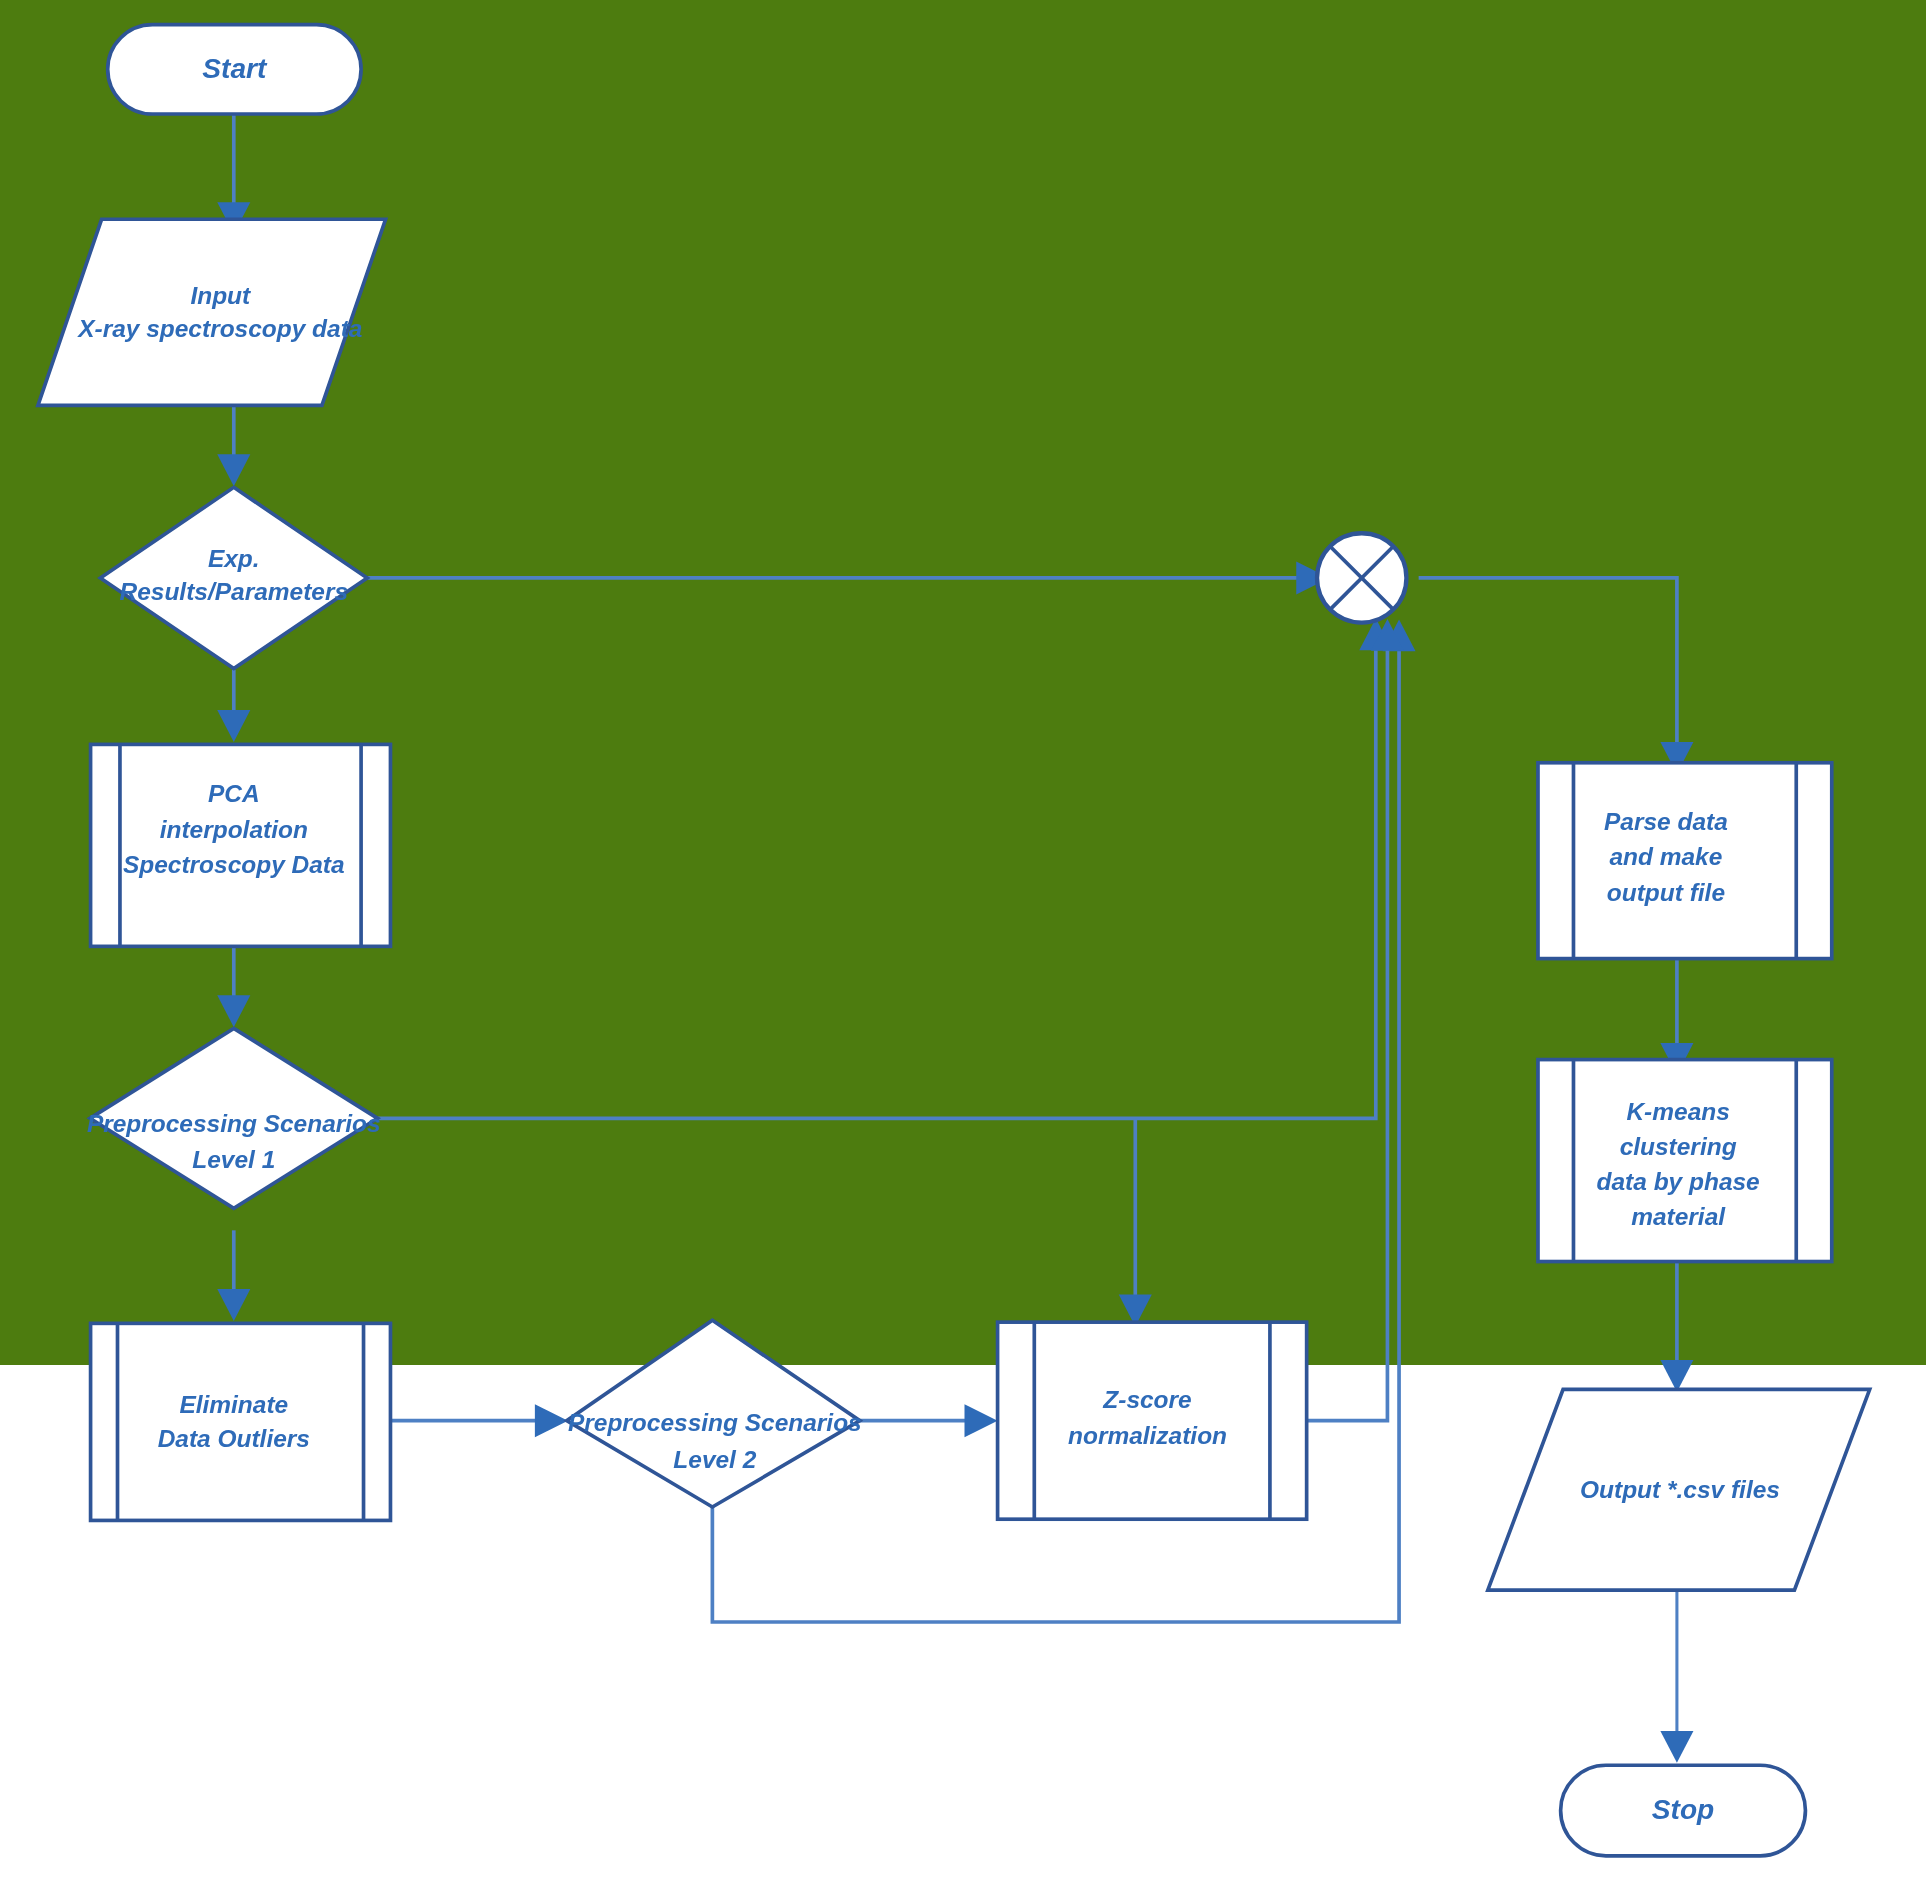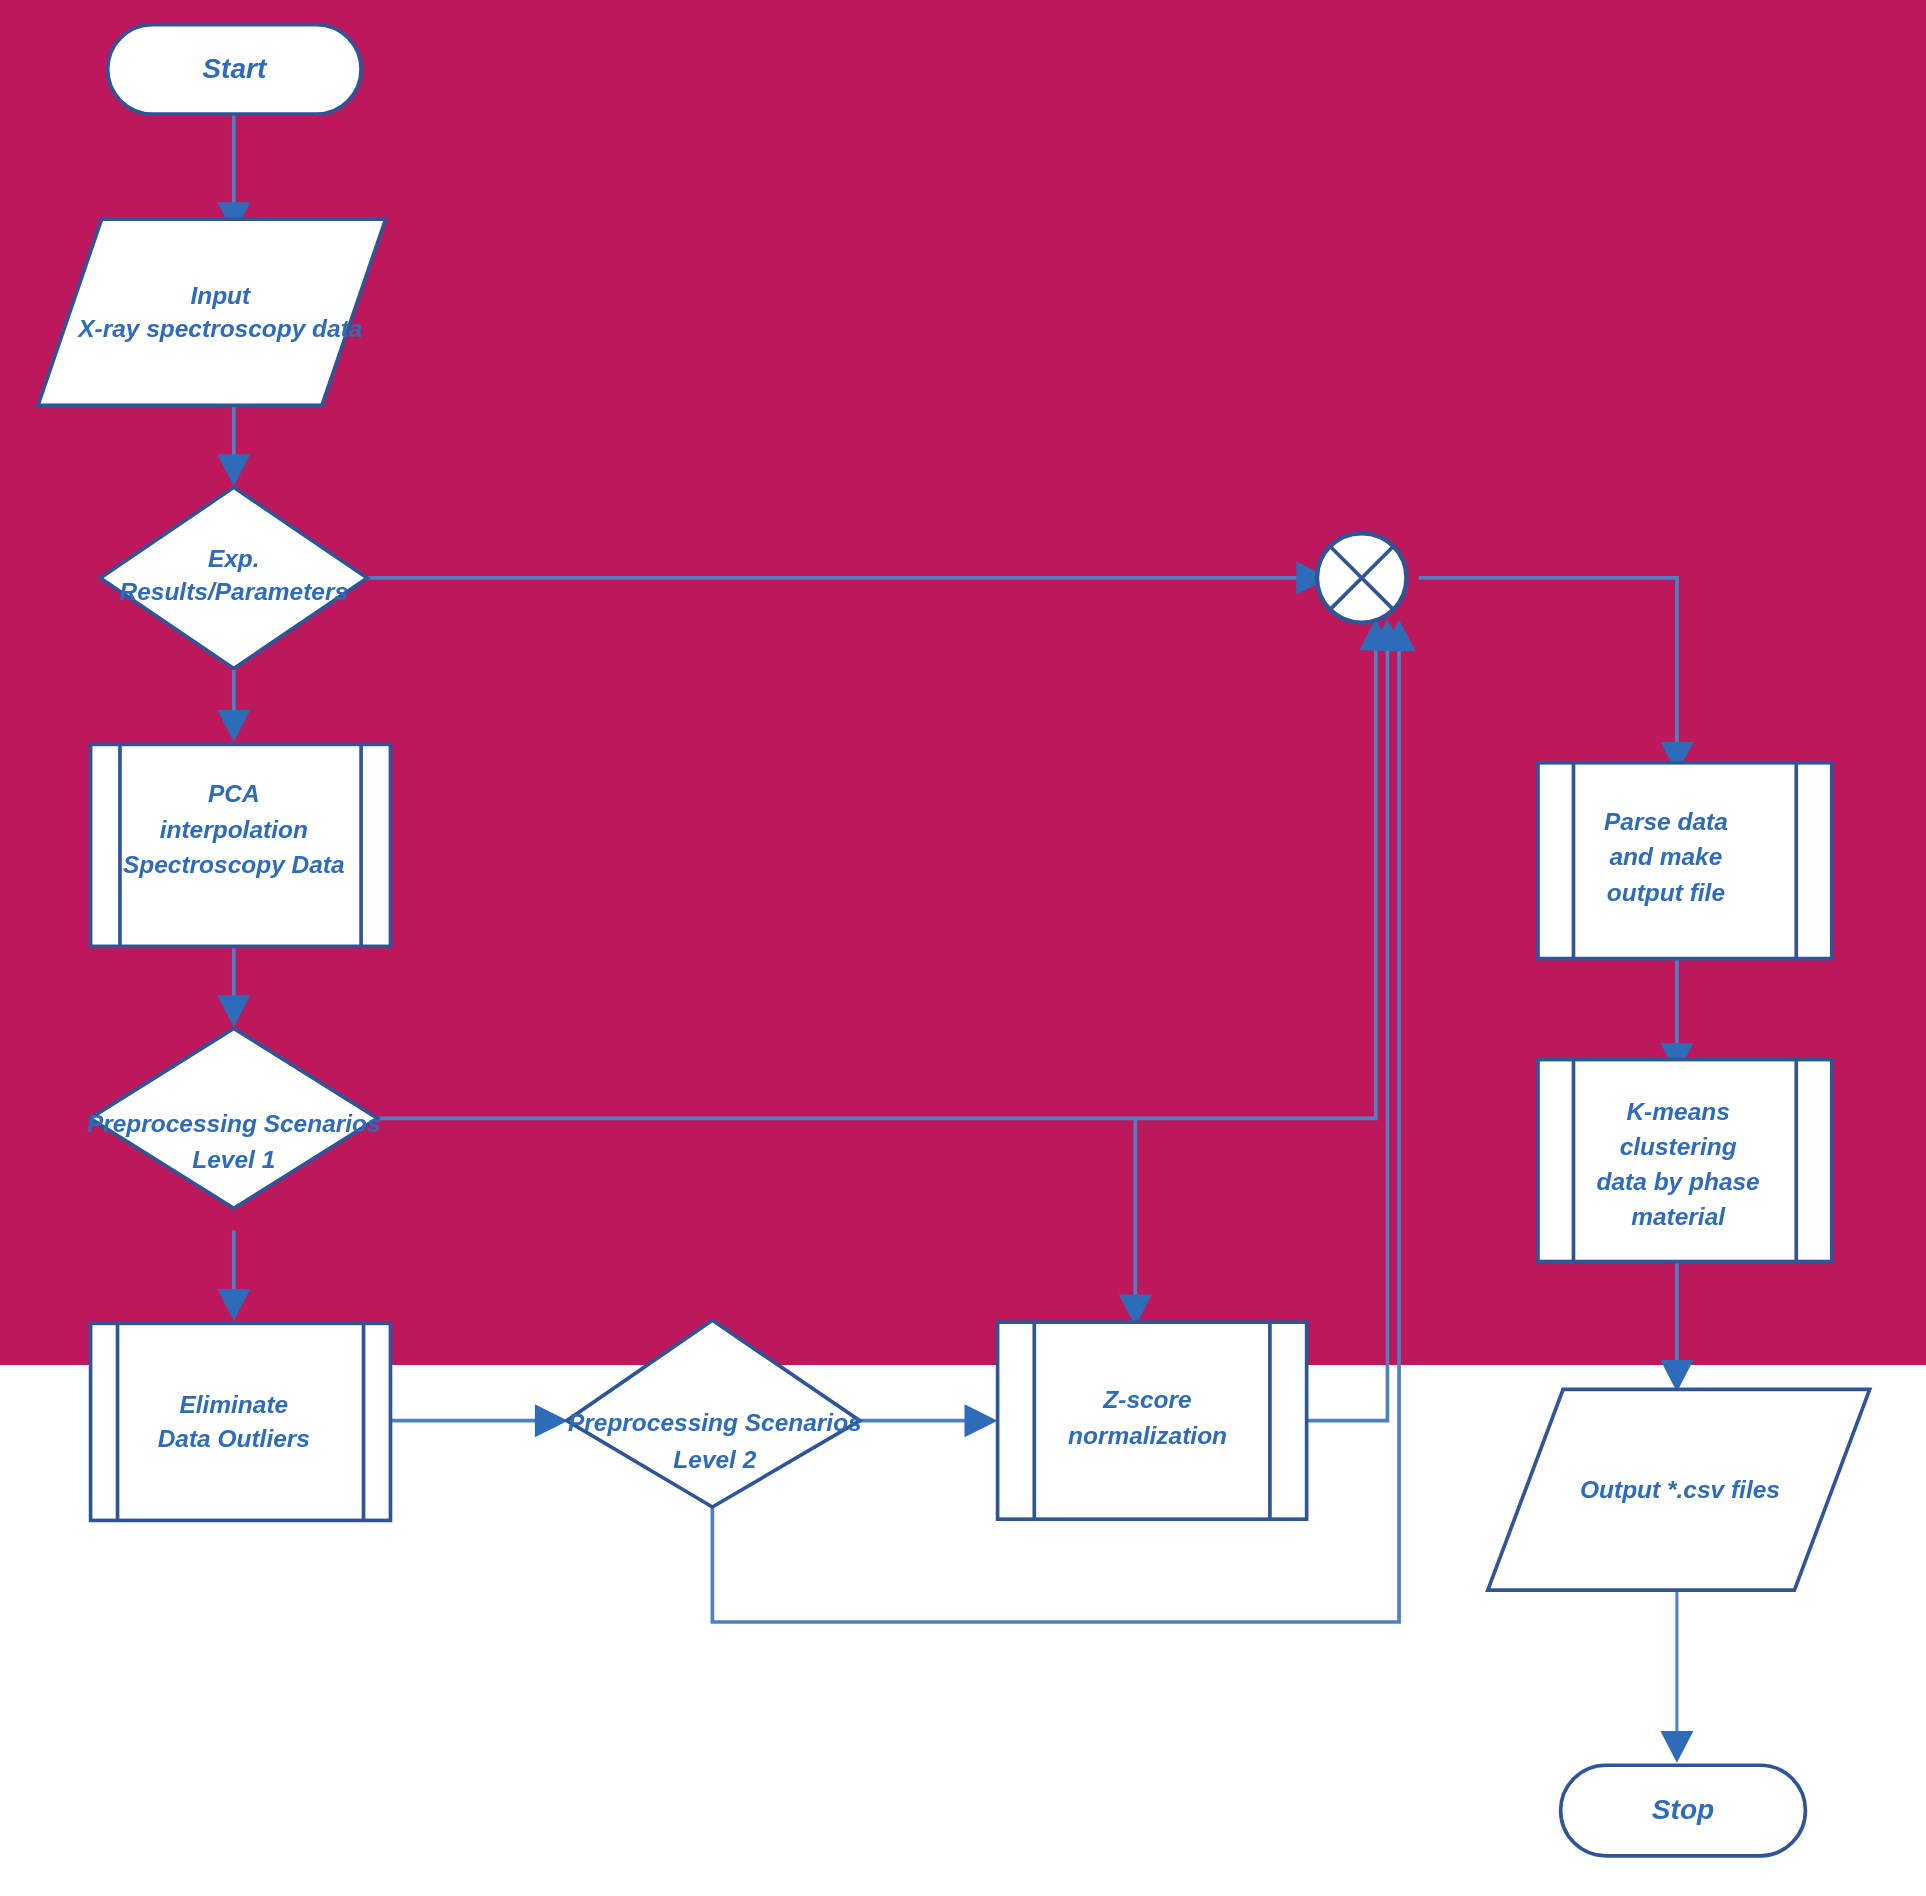--- a/index.html
+++ b/index.html
@@ -10,21 +10,21 @@
   body {
     width: 1926px;
     height: 1897px;
     font-family: "Liberation Sans", sans-serif;
     overflow: hidden;
   }
   #flow-root {
     position: relative;
     width: 1926px;
     height: 1365px;
-    background: #be185d;
+    background: #4d7c0f;
   }
   svg#flow-svg {
     position: absolute;
     inset: 0;
     width: 1926px;
     height: 1897px;
     display: block;
   }
   .shape-outline {
     fill: #ffffff;

